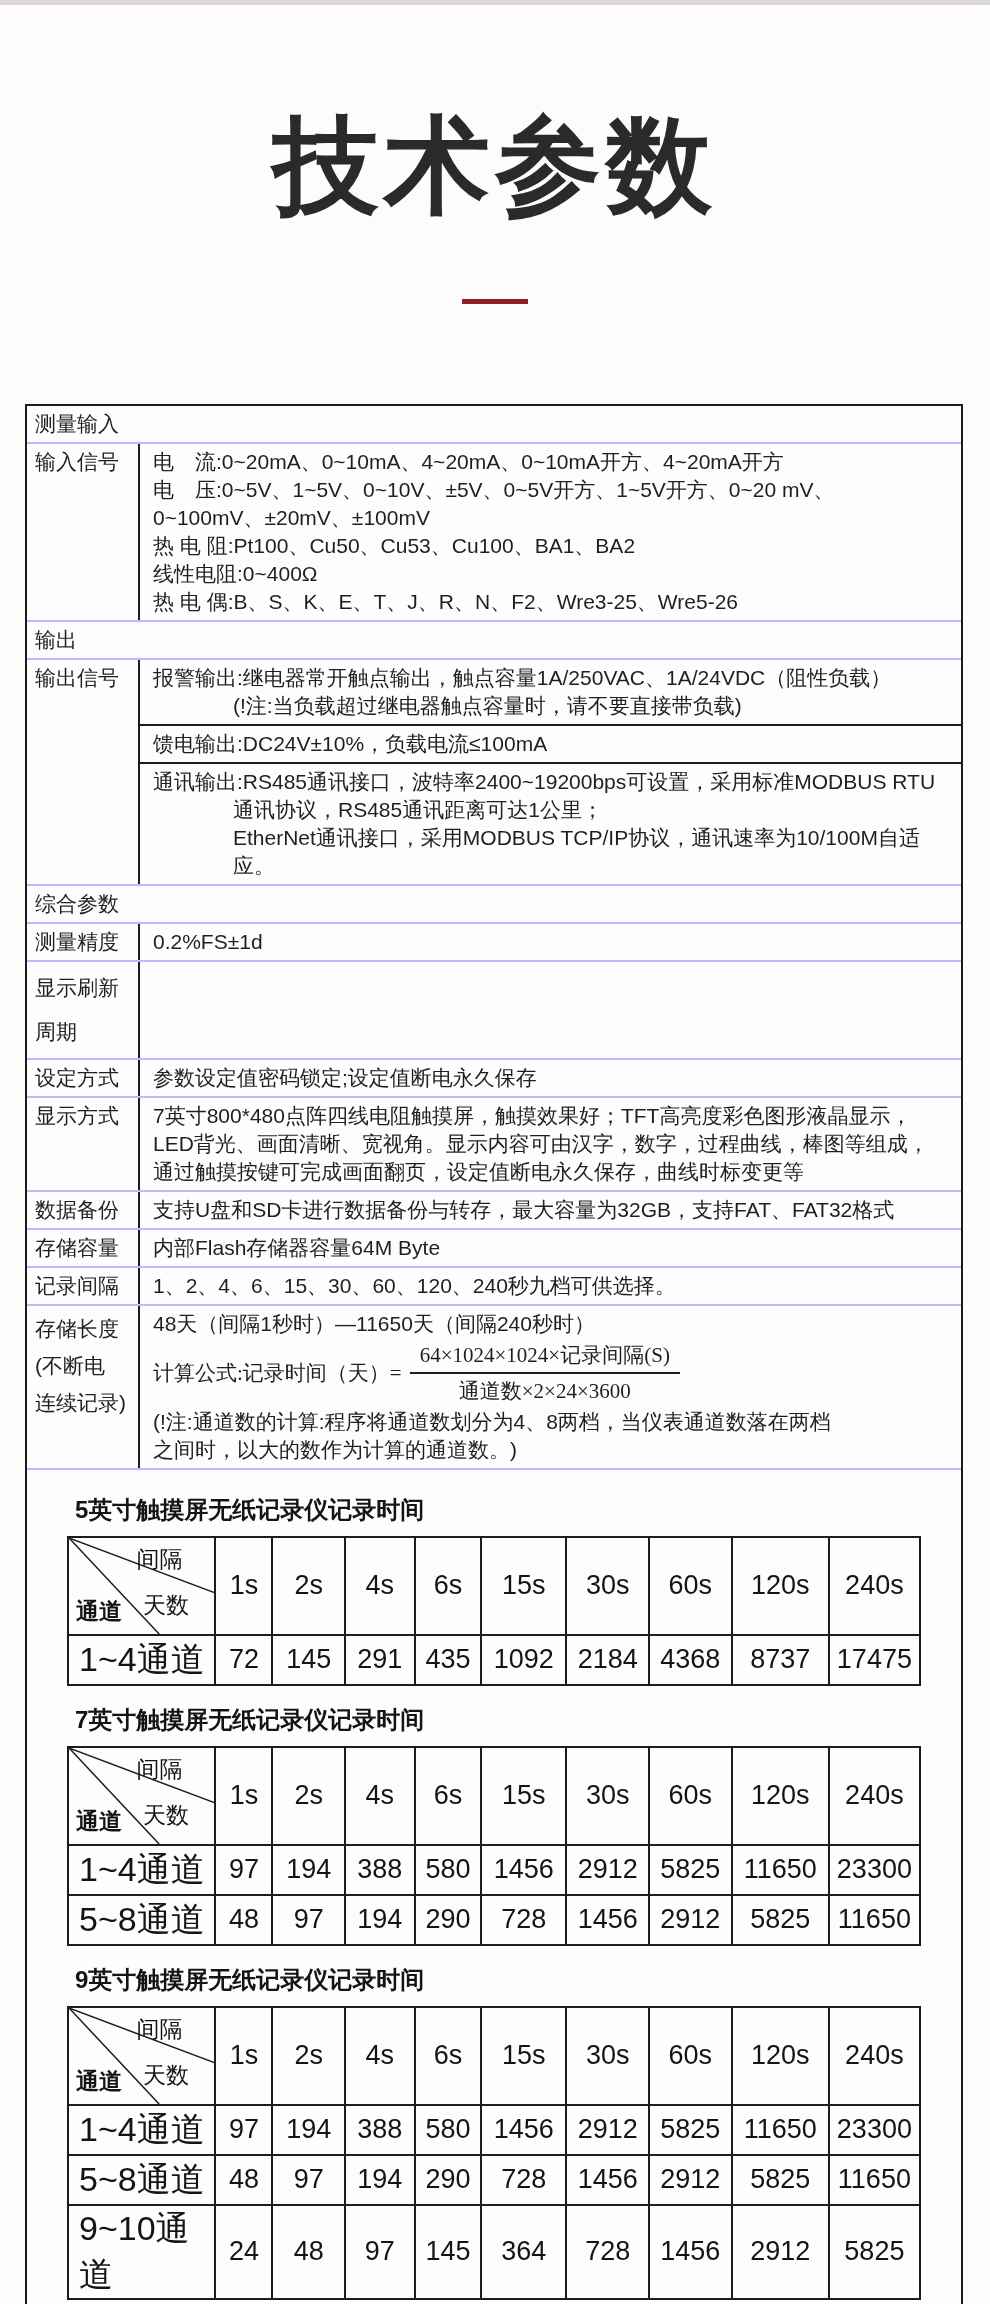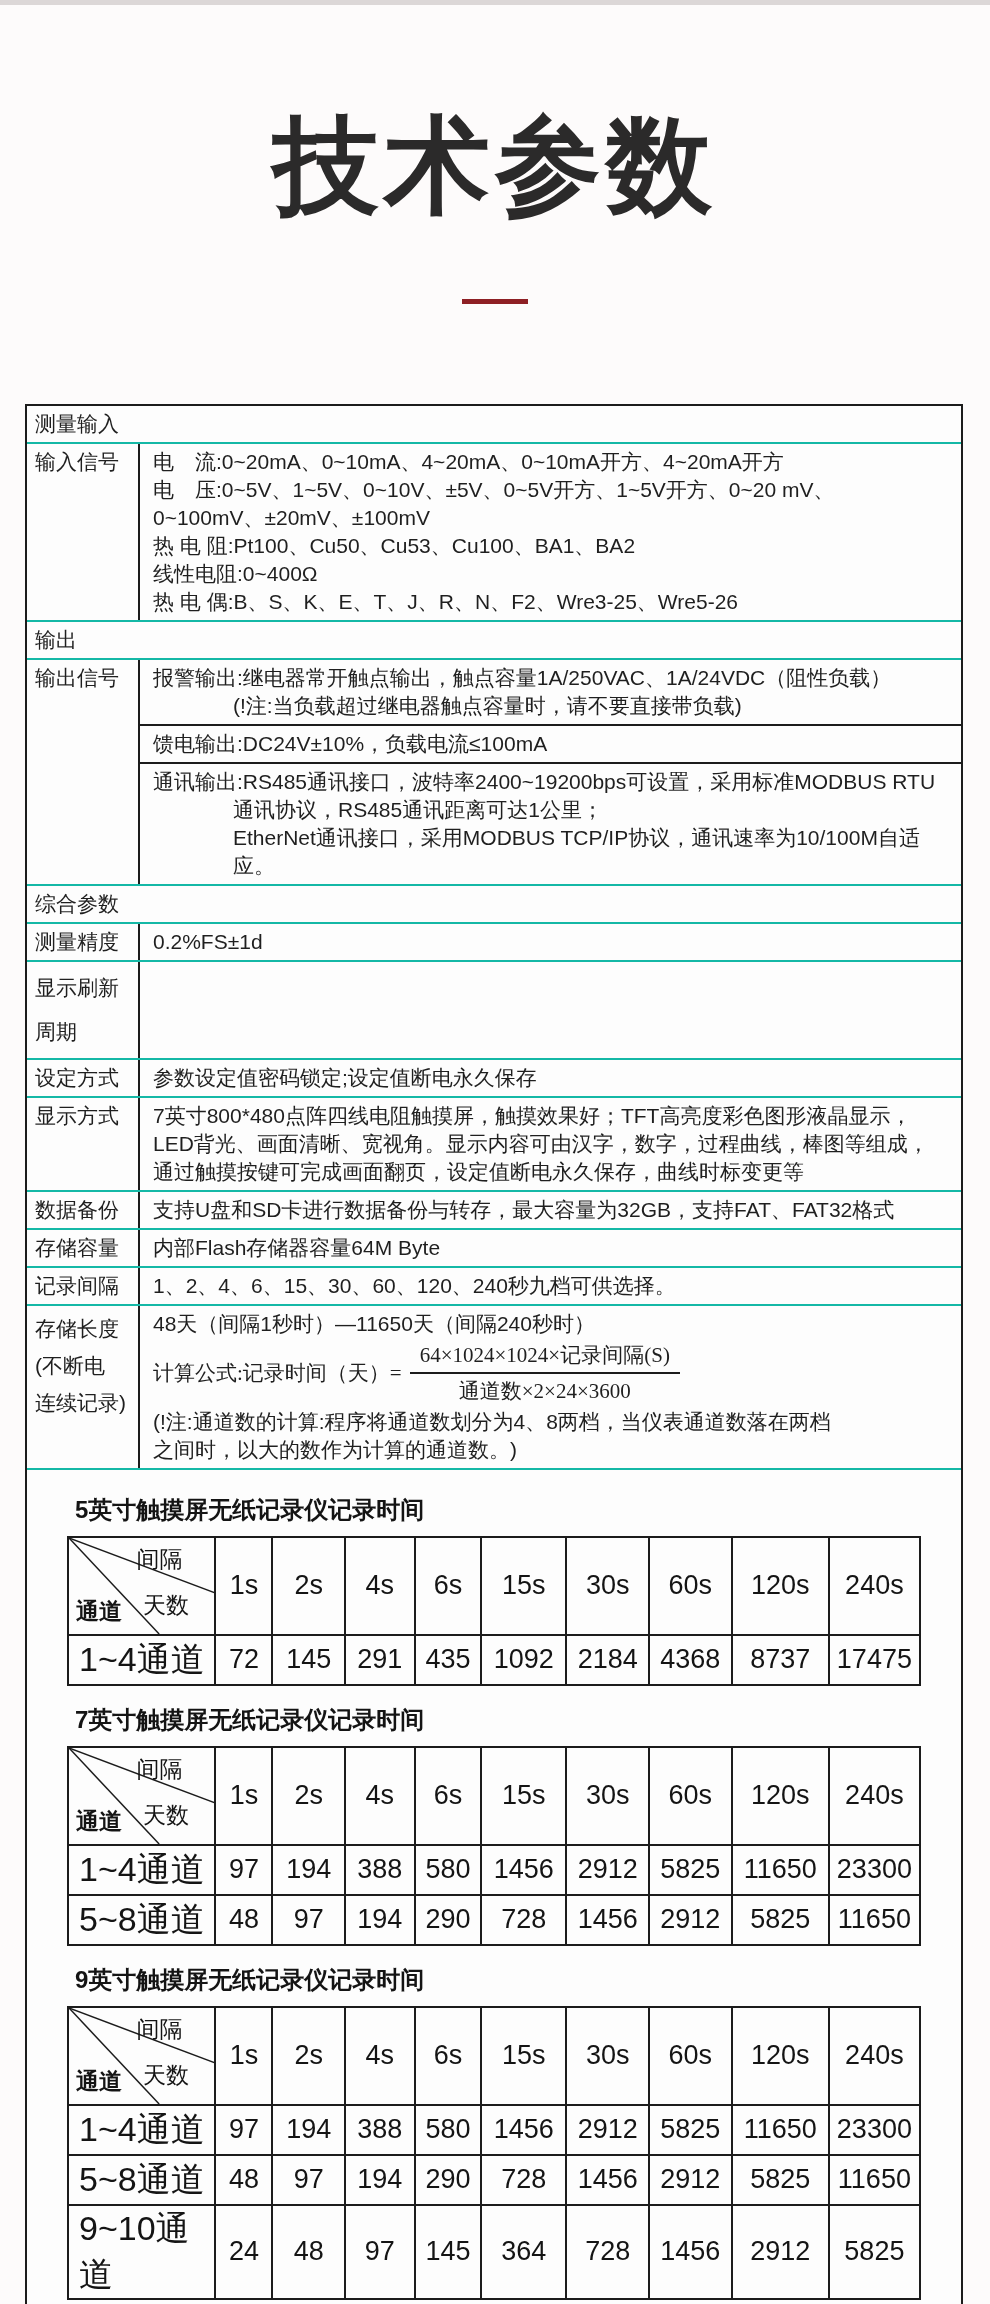--- a/index.html
+++ b/index.html
@@ -14,21 +14,21 @@
     font-size:106px; line-height:1.15; font-weight:900;
     color:#2b2a2a; letter-spacing:5px;
   }
   .divider { width:66px; height:5px; background:#8e1f24; margin:72px auto 0; }
 
   .frame {
     margin:100px 0 0 25px; width:938px;
     border:2px solid #1c1c1c; box-sizing:border-box;
     background:#fdfdfd;
   }
-  .frame > div { border-top:2px solid #14b8a6; }
+  .frame > div { border-top:2px solid #c4b5fd; }
   .frame > div:first-child { border-top:none; }
 
   .sec-header { padding:4px 8px; font-size:21px; line-height:28px; }
   .row { display:flex; }
   .lbl {
     flex:0 0 113px; box-sizing:border-box;
     border-right:2px solid #1c1c1c;
     padding:4px 4px 4px 8px; font-size:21px; line-height:28px;
   }
   .val { flex:1; padding:4px 8px 4px 13px; font-size:21px; line-height:28px; }

